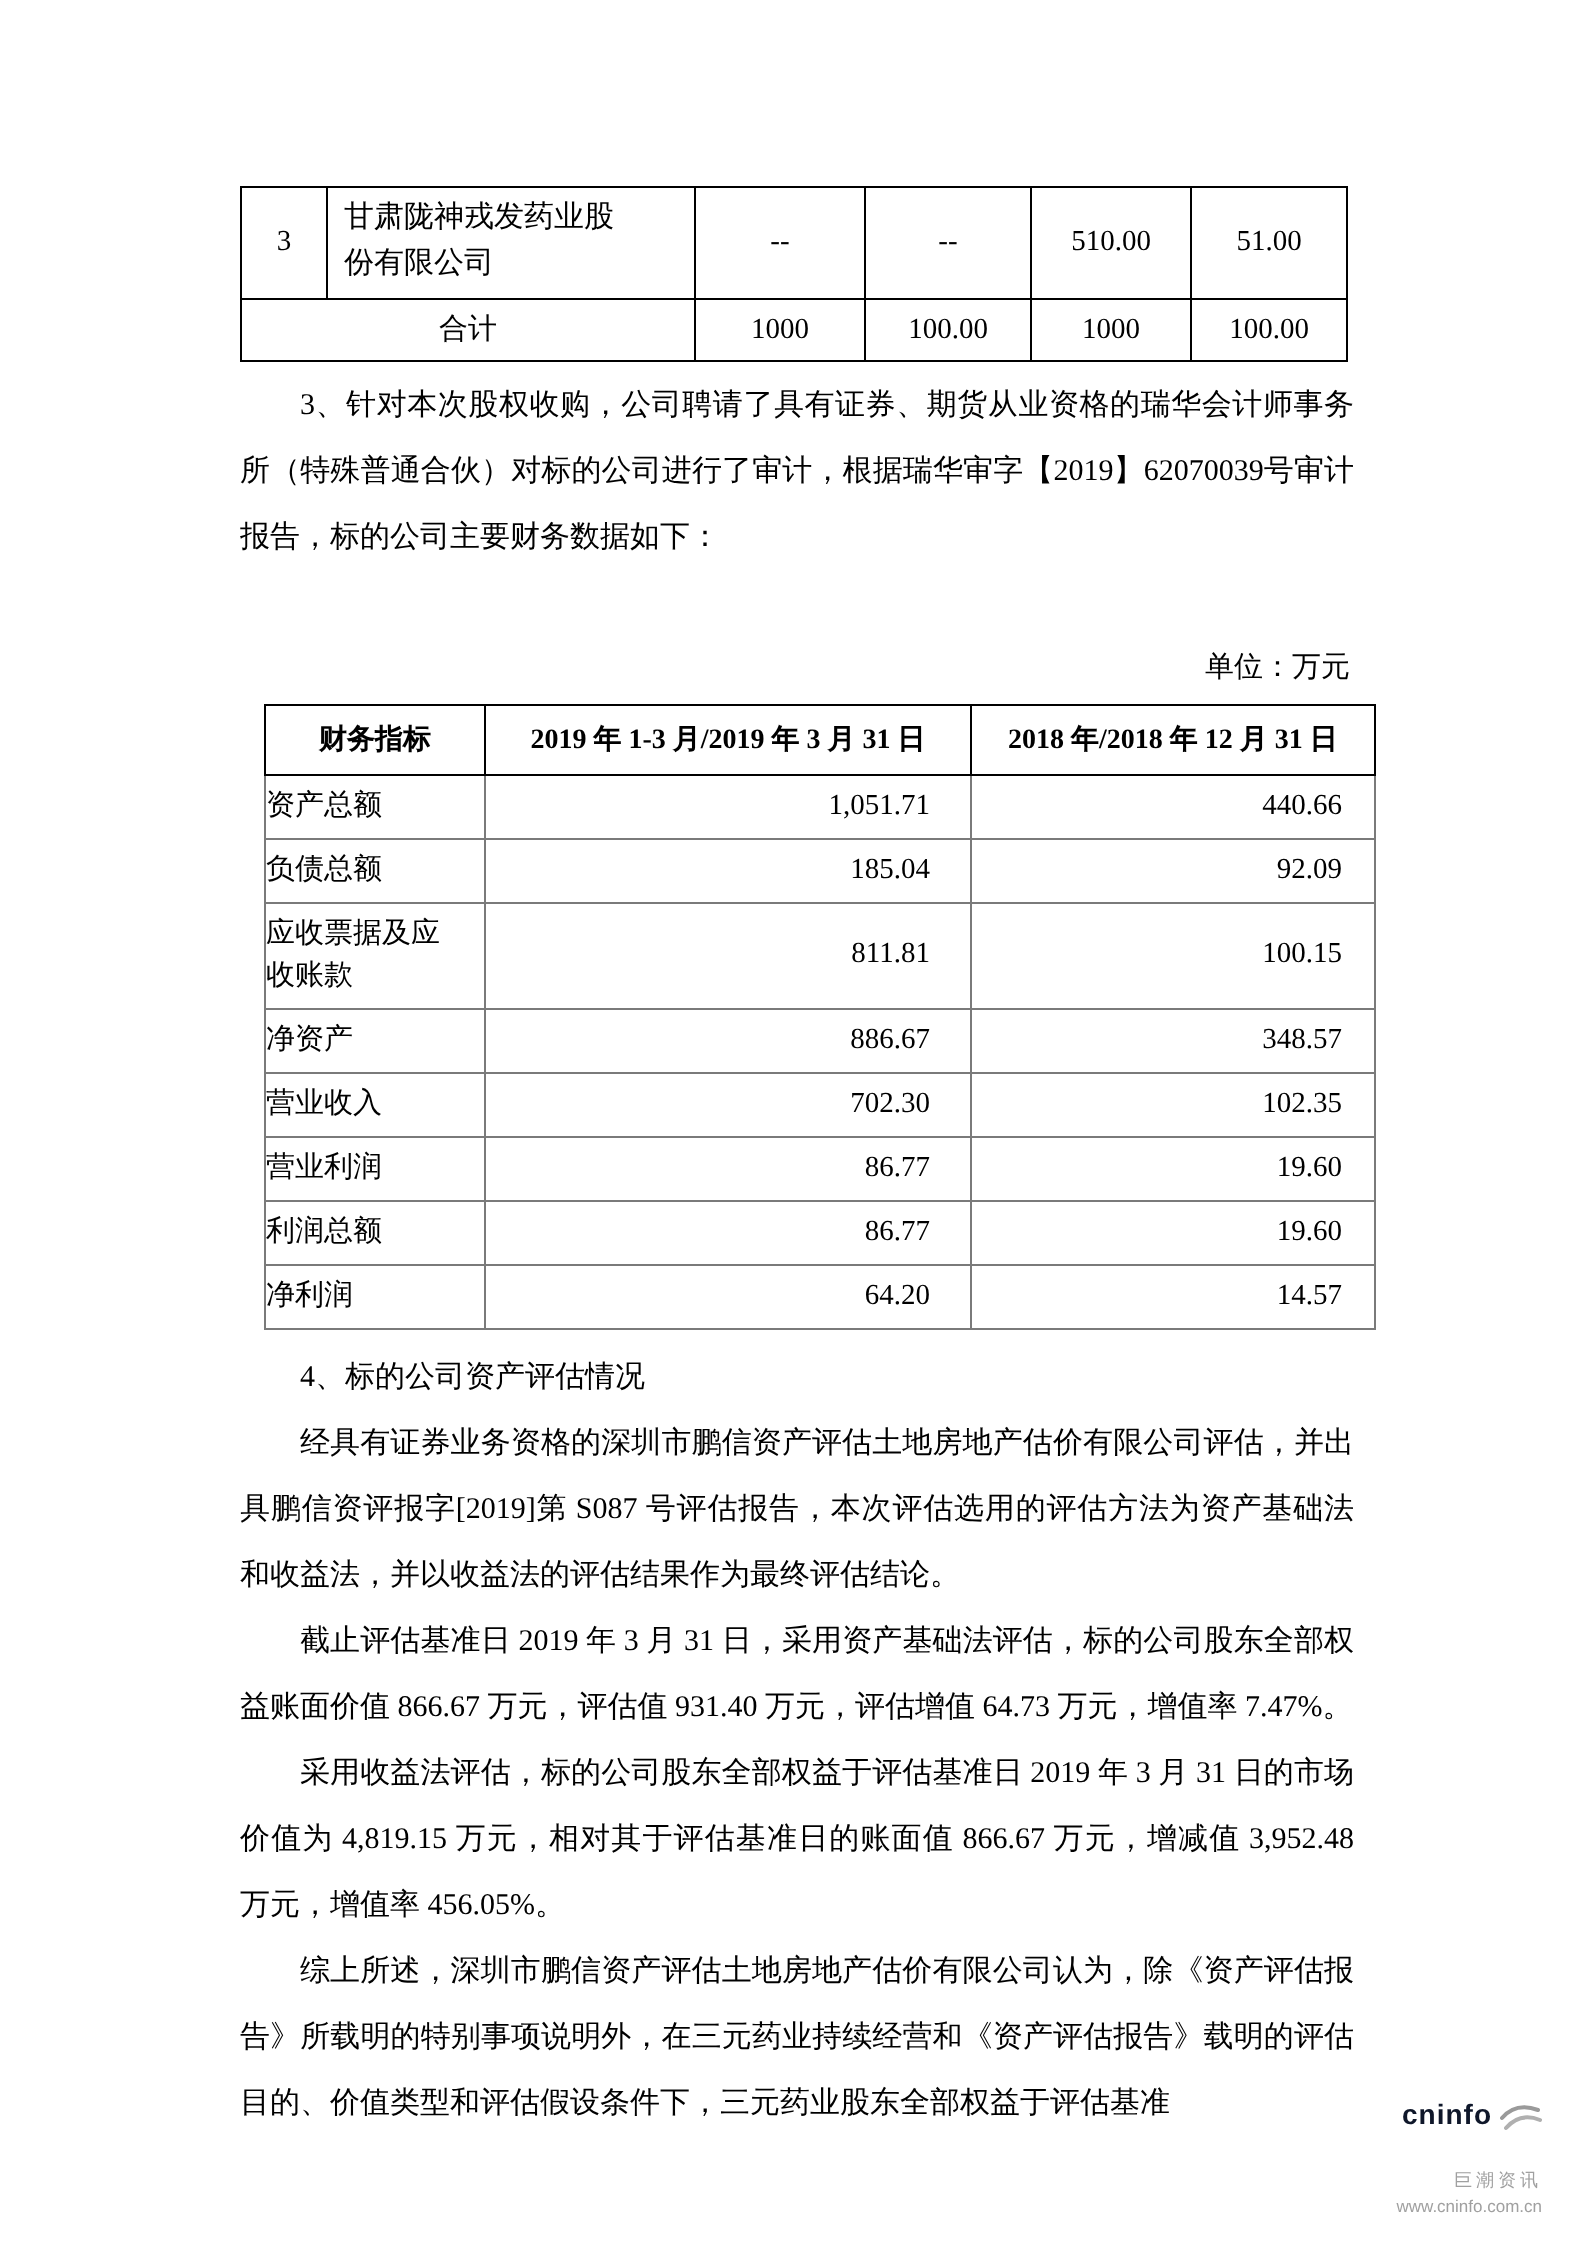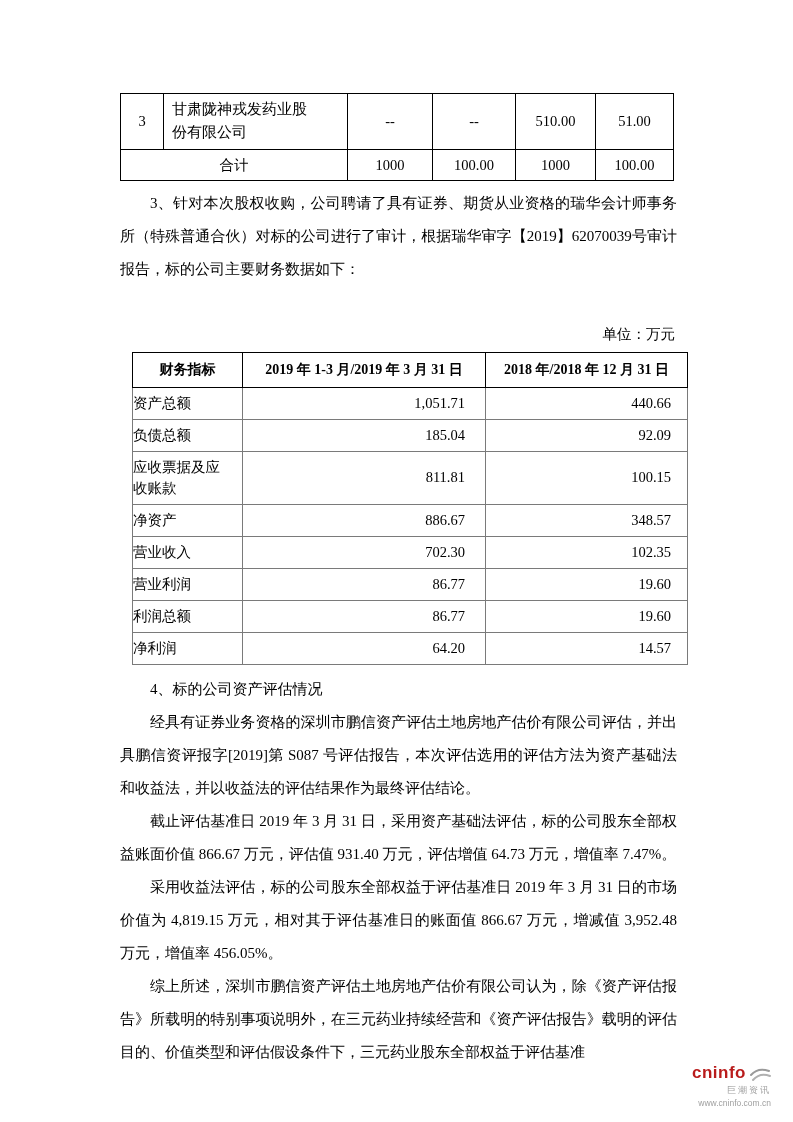--- a/index.html
+++ b/index.html
@@ -33,22 +33,22 @@
   .fin-table td.label { text-align: left; padding-right: 8px; }
   .fin-table td.v1 { text-align: right; padding-right: 20px; }
   .fin-table td.v2 { text-align: right; padding-right: 16px; }
   .fcol-1 { width: 110px; } .fcol-2 { width: 243px; } .fcol-3 { width: 202px; }
 
   .mt { margin-top: 1px; }
 
   
   .footer { position: absolute; right: 22px; bottom: 14px; text-align: right; color: #9a9a9a; }
   .logo-row { display: flex; align-items: center; justify-content: flex-end; gap: 3px; }
-  .logo-text { font-family: "Liberation Sans", sans-serif; font-weight: bold; font-size: 17px; color: #b91c1c; letter-spacing: 0.5px; }
-  .brand-cn { font-family: Liberation Mono, monospace; font-size: 9px; letter-spacing: 2px; color: #a0a0a0; margin-top: 1px; }
+  .logo-text { font-family: "Liberation Sans", sans-serif; font-weight: bold; font-size: 14px; color: #0f172a; letter-spacing: 0.5px; }
+  .brand-cn { font-family: Liberation Mono, monospace; font-size: 9px; letter-spacing: 2px; color: #a0a0a0; margin-top: 18px; }
   .website { font-family: "Liberation Sans", sans-serif; font-size: 8.5px; color: #a0a0a0; margin-top: 1px; margin-left: 11px; }
 </style>
 </head>
 <body>
 
 <div class="page">
   <div class="content">
 
     <table class="equity-table">
       <colgroup>

